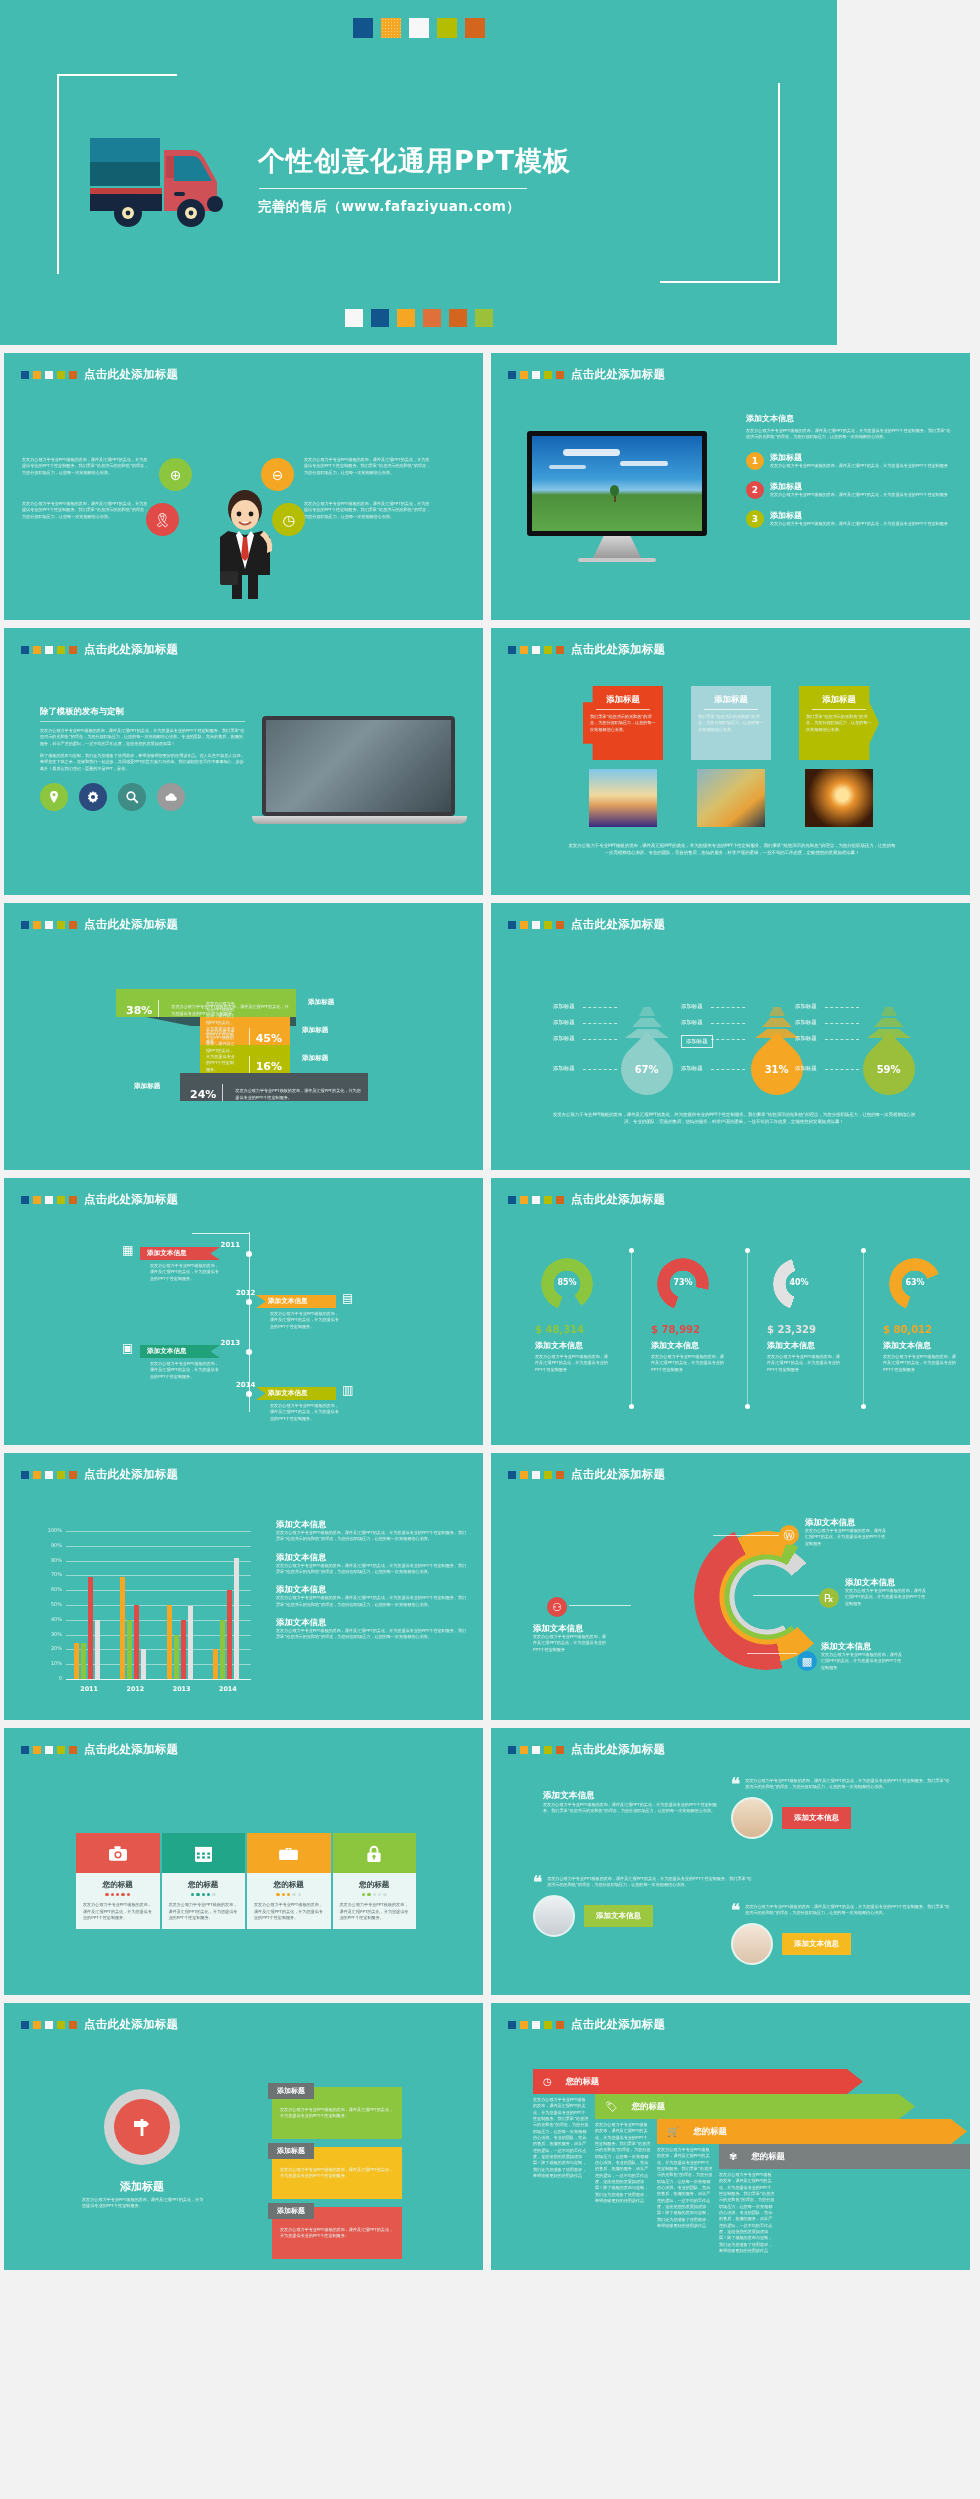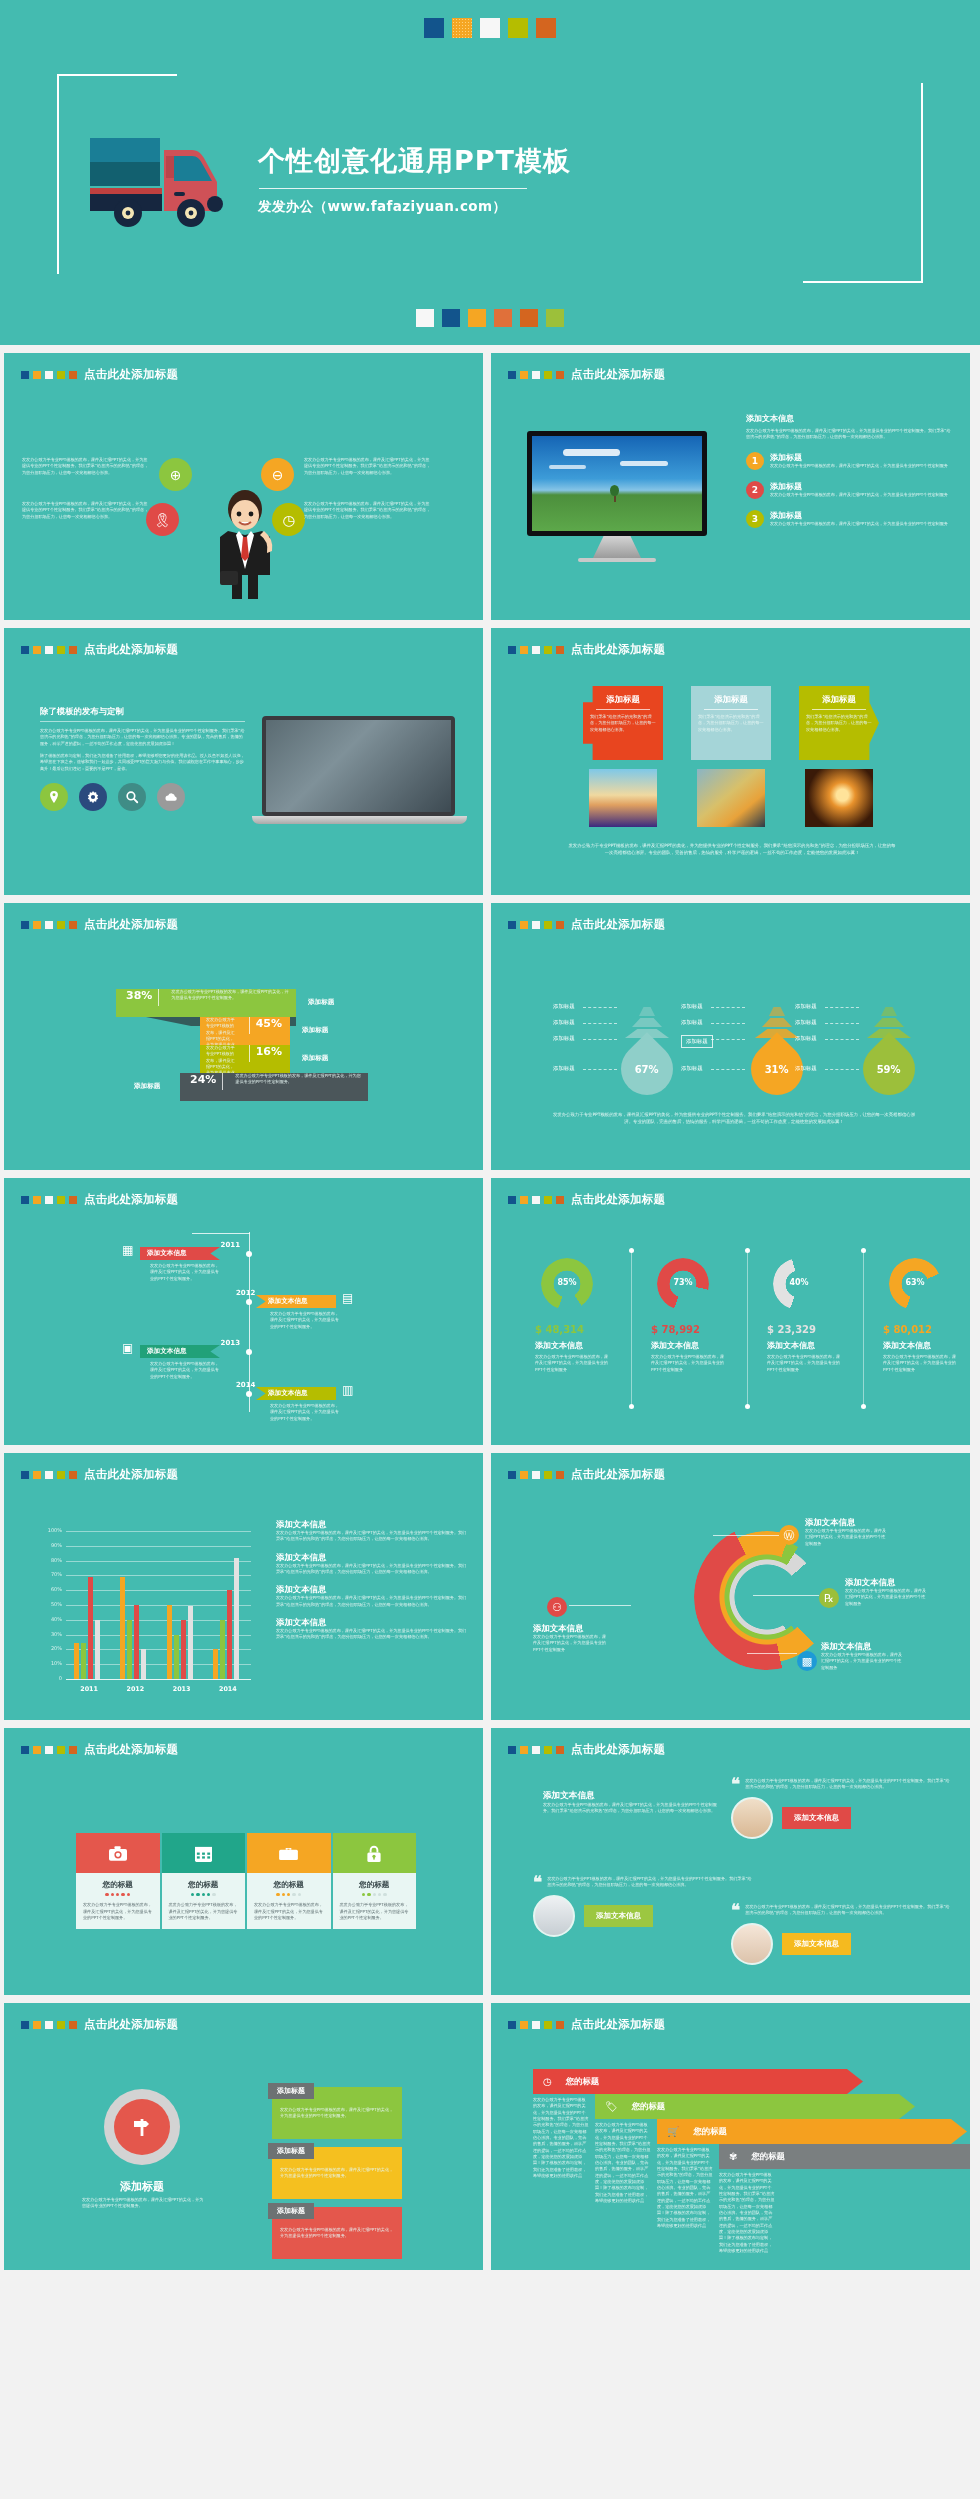--- a/index.html
+++ b/index.html
@@ -6,21 +6,21 @@
   body {
     width: 980px; height: 2499px;
     background: #f2f2f2;
     font-family: "DejaVu Sans", "Liberation Sans", sans-serif;
     overflow: hidden;
   }
   .page { width:980px; position:relative; }
 
   
   .cover {
-    width: 980px; height: 345px;
+    width: 837px; height: 345px;
     background: #44bbb0;
     position: relative;
     overflow: hidden;
   }
   .cover-swatches { position:absolute; top:18px; left:50%; transform:translateX(-50%); display:flex; gap:8px; }
   .cover-swatches .sw { width:20px; height:20px; }
   .cover-swatches-bottom { position:absolute; bottom:18px; left:50%; transform:translateX(-50%); display:flex; gap:8px; }
   .cover-swatches-bottom .sw { width:18px; height:18px; }
   .frame-tl { position:absolute; left:57px; top:74px; width:120px; height:0; border-top:2px solid #fff; }
   .frame-tl2 { position:absolute; left:57px; top:74px; width:0; height:200px; border-left:2px solid #fff; }
@@ -69,21 +69,21 @@
   .lap-screen { width:193px;height:100px;background:#2a2a2e;border:4px solid #3a3a3e;border-radius:4px;margin-left:10px;overflow:hidden;position:relative;
      background-image:linear-gradient(135deg,#5a6b72 0%,#7f9199 40%,#3d4a52 100%); }
   .lap-base { width:215px;height:8px;background:linear-gradient(#d8d8d8,#a9a9a9);border-radius:0 0 7px 7px; }
   .circ-ic { width:28px;height:28px;border-radius:50%;display:flex;align-items:center;justify-content:center;color:#fff;font-size:13px; }
 
   
   .arrowcard { width:80px; position:relative; color:#fff; }
   .ac-body { padding:8px 7px; min-height:74px; }
 
   
-  .fbar { display:flex; align-items:flex-start; height:28px; color:#fff; }
+  .fbar { display:flex; align-items:flex-end; height:28px; color:#fff; }
   .fpct { font-size:11px; font-weight:bold; }
 
   
   .drop { width:46px;height:46px;border-radius:0 50% 50% 50%; transform:rotate(45deg); display:flex;align-items:center;justify-content:center; }
   .drop span{ transform:rotate(-45deg); font-size:10px; font-weight:bold; color:#fff;}
 
   
   .ribbon { height:13px; display:flex; align-items:center; padding-left:7px; color:#fff; font-size:6.6px; font-weight:bold; position:relative; }
 
   
@@ -144,21 +144,21 @@
       <circle cx="40" cy="83" r="6" fill="#f3e5b5"></circle>
       <circle cx="40" cy="83" r="2.4" fill="#16263f"></circle>
       <circle cx="103" cy="83" r="14" fill="#16263f"></circle>
       <circle cx="103" cy="83" r="6" fill="#f3e5b5"></circle>
       <circle cx="103" cy="83" r="2.4" fill="#16263f"></circle>
     </svg>
 
     <div class="cover-text">
       <div class="cover-title">个性创意化通用PPT模板</div>
       <div class="cover-rule"></div>
-      <div class="cover-sub">发发办公（www.fafaziyuan.com）</div>
+      <div class="cover-sub">完善的售后（www.fafaziyuan.com）</div>
     </div>
 
     <div class="cover-swatches-bottom" id="swBot">
         <div class="sw" style="background: rgb(247, 247, 247);"></div>
         <div class="sw" style="background: rgb(18, 84, 140);"></div>
         <div class="sw" style="background: rgb(245, 166, 35);"></div>
         <div class="sw" style="background: rgb(224, 112, 58);"></div>
         <div class="sw" style="background: rgb(212, 101, 31);"></div>
         <div class="sw" style="background: rgb(156, 192, 58);"></div>
       </div>

